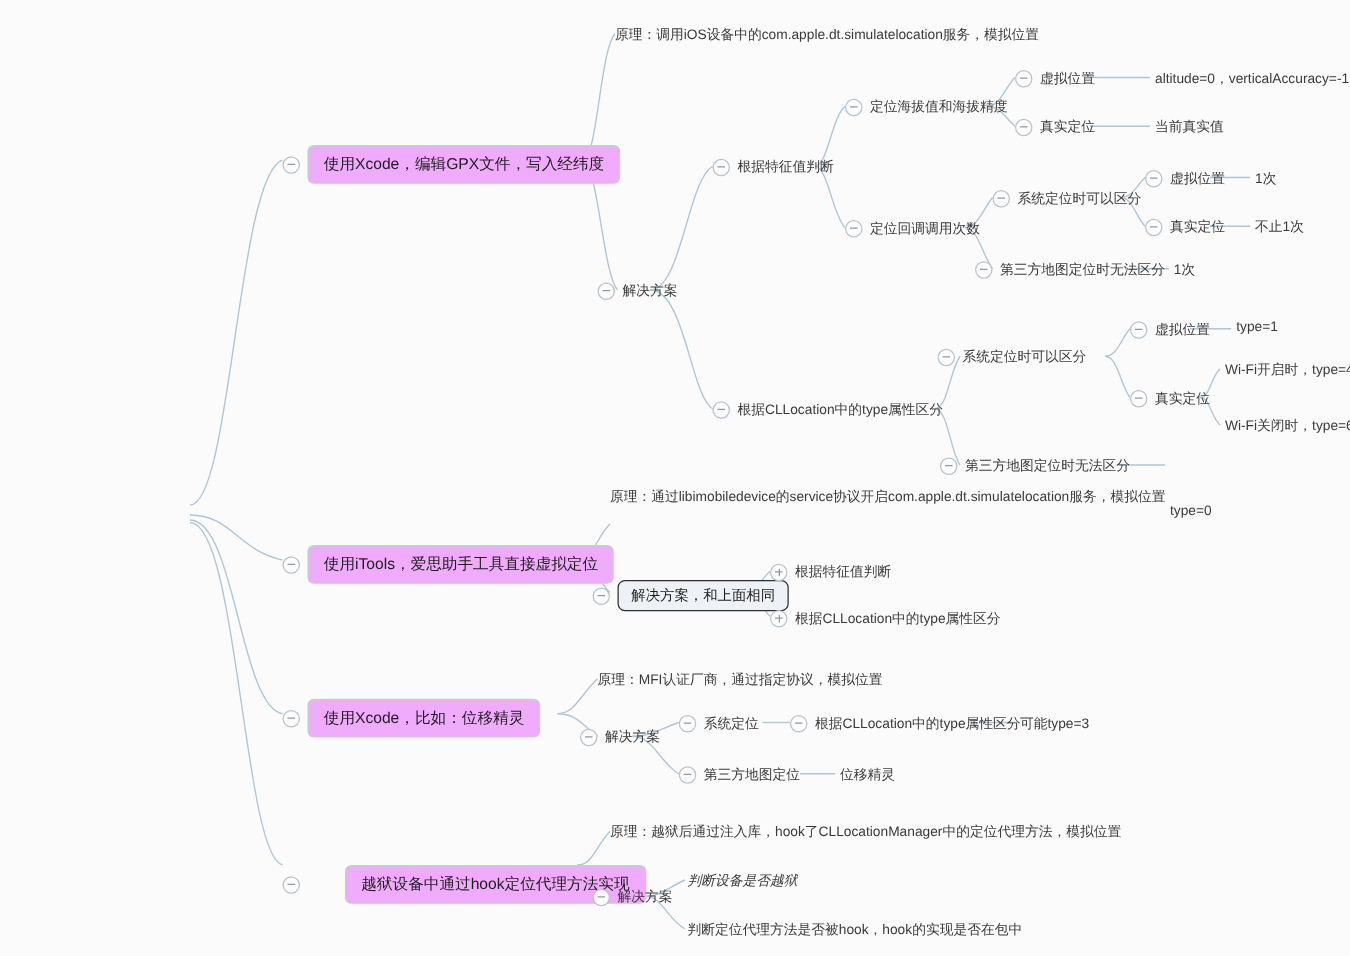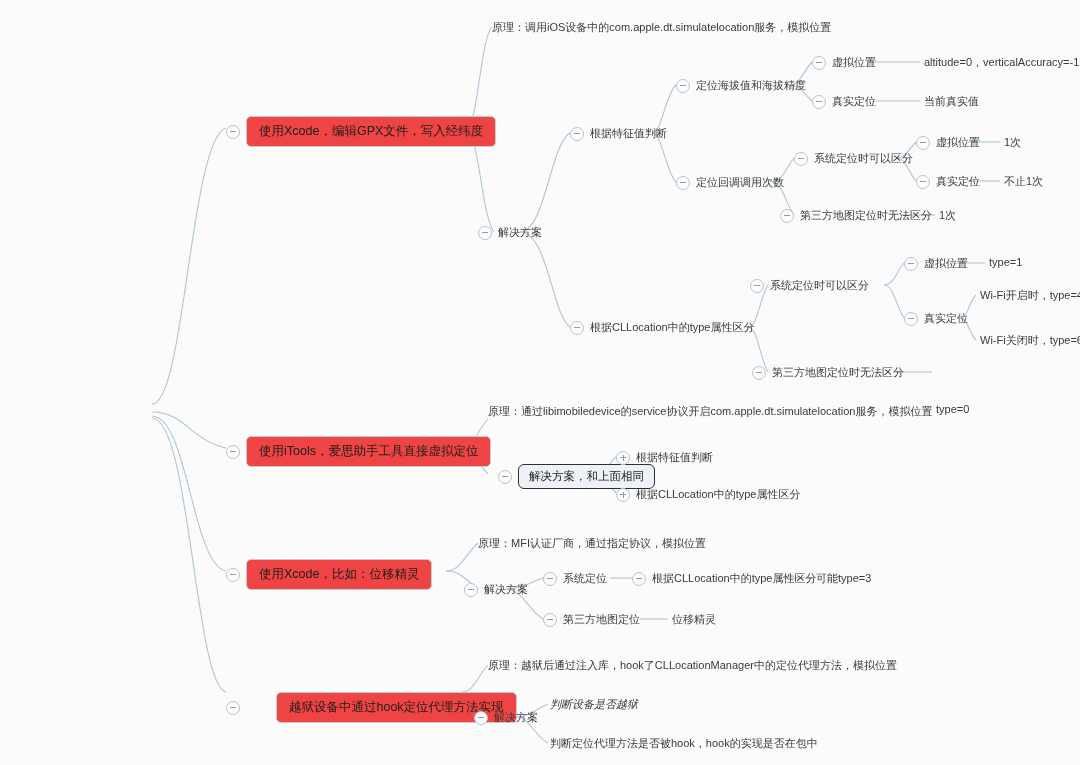--- a/index.html
+++ b/index.html
@@ -17,21 +17,21 @@
   .node .txt{display:inline-block;}
 
   
   .root{
     background:#7ba6c4;color:#ffffff;border-radius:7px;
     padding:8px 14px;font-size:13px;letter-spacing:.5px;
     box-shadow:0 1px 2px rgba(0,0,0,.10);
   }
   
   .branch-box{
-    background:#ef4444;border:1px solid #c7ccd3;border-radius:5px;
+    background:#f0abfc;border:1px solid #c7ccd3;border-radius:5px;
     padding:6px 12px;font-size:12.5px;color:#1d1d1d;
   }
   
   .selected-box{
     background:#eef1f5;border:1.6px solid #2b2f33;border-radius:6px;
     padding:4px 10px;font-size:11.5px;color:#1d1d1d;
   }
   
   .plain{font-size:11px;color:#3a3a3a;}
   .leafval{font-size:11px;color:#3a3a3a;}
@@ -215,24 +215,24 @@
     <span class="plain">第三方地图定位时无法区分</span>
   </div>
   <div class="node leafval" style="left:936px;top:383px;margin-top:20px;">
     <span>type=0</span>
   </div>
 
   <div class="node" style="left:226px;top:436px;">
     <span class="toggle"></span>
     <span class="branch-box">使用iTools，爱思助手工具直接虚拟定位</span>
   </div>
-  <div class="node plain" style="left:488px;top:404px;">
+  <div class="node plain" style="left:488px;top:390px;">
     <span>原理：通过libimobiledevice的service协议开启com.apple.dt.simulatelocation服务，模拟位置</span>
   </div>
-  <div class="node" style="left:498px;top:464px;">
+  <div class="node" style="left:474px;top:464px;">
     <span class="toggle"></span>
     <span class="selected-box">解决方案，和上面相同</span>
   </div>
   <div class="node" style="left:616px;top:450px;">
     <span class="toggle plus"></span>
     <span class="plain">根据特征值判断</span>
   </div>
   <div class="node" style="left:616px;top:487px;">
     <span class="toggle plus"></span>
     <span class="plain">根据CLLocation中的type属性区分</span>

